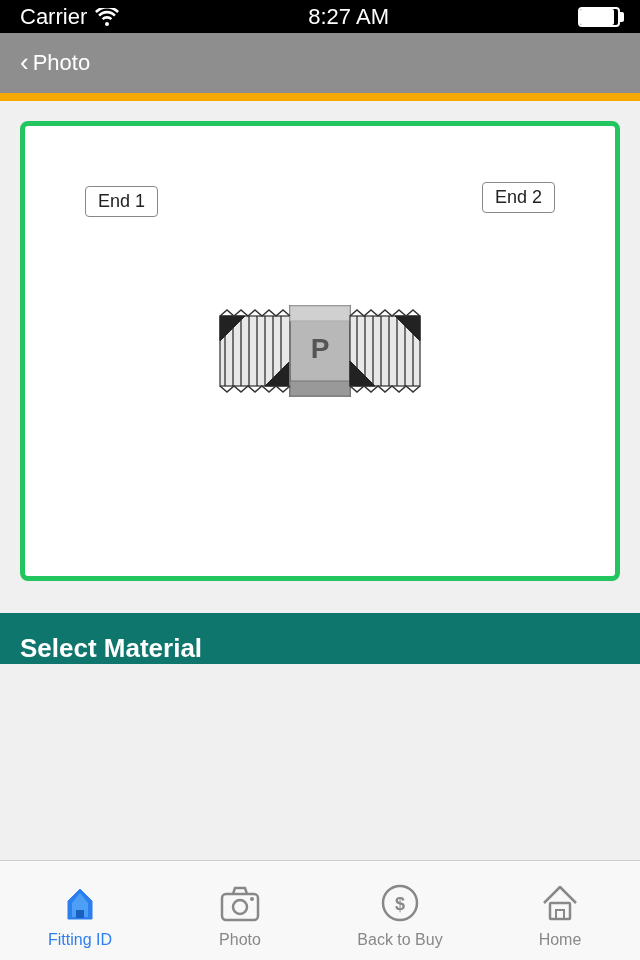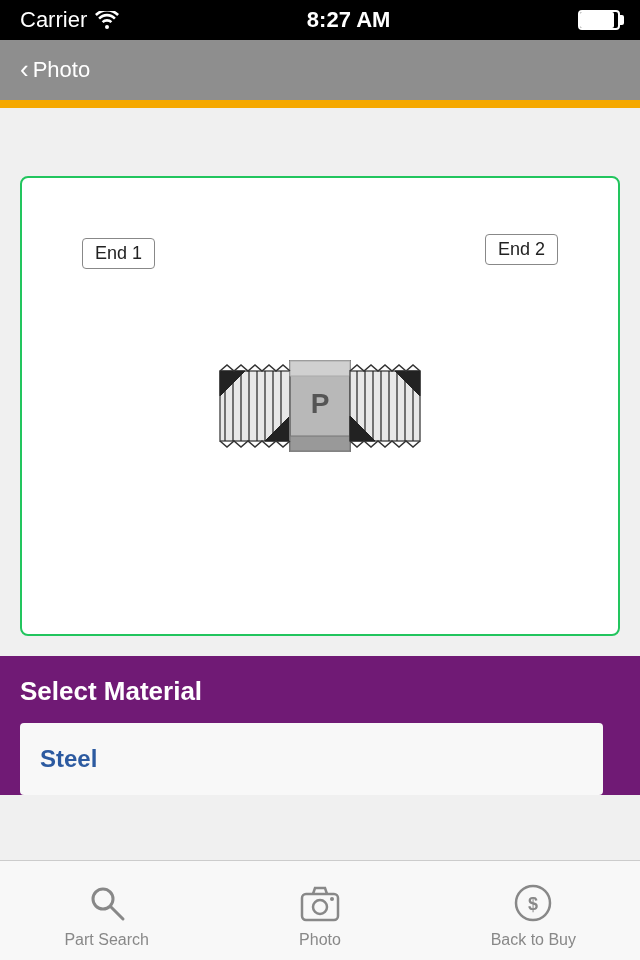--- a/index.html
+++ b/index.html
@@ -9,35 +9,35 @@
       height: 960px;
       font-family: -apple-system, 'Helvetica Neue', Arial, sans-serif;
       background: #f0f0f0;
       overflow: hidden;
     }
 
     
     .status-bar {
       background: #000;
       color: #fff;
-      height: 40px;
+      height: 33px;
       display: flex;
       align-items: center;
       justify-content: space-between;
       padding: 0 20px;
       font-size: 22px;
       font-weight: 500;
     }
     .status-bar .carrier-wifi {
       display: flex;
       align-items: center;
       gap: 8px;
     }
     .status-bar .time {
-      font-weight: 700;
+      font-weight: 400;
       text-align: center;
     }
     .status-bar .battery {
       width: 42px;
       height: 20px;
       border: 2px solid #fff;
       border-radius: 4px;
       position: relative;
       display: inline-block;
     }
@@ -99,29 +99,28 @@
 
     
     .main-content {
       background: #f0f0f0;
       padding: 20px;
     }
 
     
     .diagram-card {
       background: #fff;
-      border: 2px solid #22c55e;
+      border: 5px solid #22c55e;
       border-radius: 8px;
       padding: 20px;
       height: 460px;
       position: relative;
       display: flex;
       align-items: center;
       justify-content: center;
-      margin-top: 48px;
     }
 
     .end-label {
       position: absolute;
       border: 1px solid #888;
       background: #fff;
       padding: 4px 12px;
       font-size: 18px;
       border-radius: 4px;
       color: #222;
@@ -136,23 +135,23 @@
     }
 
     
     .fitting-svg {
       width: 240px;
       height: 160px;
     }
 
     
     .select-material-section {
-      background: #701a75;
+      background: #0f766e;
       padding: 20px 37px 0 20px;
-      margin-top: 0;
+      margin-top: 12px;
     }
     .select-material-title {
       color: #fff;
       font-size: 26px;
       font-weight: 600;
       margin-bottom: 16px;
     }
     .material-option {
       background: #f8f8f8;
       padding: 22px 20px;
@@ -281,46 +280,57 @@
 
       <polyline points="150,30 157,24 164,30 171,24 178,30 185,24 192,30 199,24 206,30 213,24 220,30" fill="none" stroke="#333" stroke-width="1.5"></polyline>
 
       <polyline points="150,100 157,106 164,100 171,106 178,100 185,106 192,100 199,106 206,100 213,106 220,100" fill="none" stroke="#333" stroke-width="1.5"></polyline>
     </svg>
   </div>
 </div>
 
 <div class="select-material-section">
   <div class="select-material-title">Select Material</div>
-  <div class="material-option">Steel</div>
 </div>
 
 <div class="tab-bar">
 
-
-  <div class="tab-item">
+  <div class="tab-item active">
     <svg class="tab-icon" viewBox="0 0 44 44" fill="none" xmlns="http://www.w3.org/2000/svg">
-      <circle cx="18" cy="18" r="10" stroke="#888" stroke-width="3" fill="none"></circle>
-      <line x1="26" y1="26" x2="38" y2="38" stroke="#888" stroke-width="3" stroke-linecap="round"></line>
-    </svg>
-    <span class="tab-label">Part Search</span>
-  </div>
+
+      <path d="M10 20 L22 8 L34 20 L34 38 L10 38 Z" fill="#2c7fef" stroke="#2c7fef" stroke-width="1"></path>
+      <rect x="16" y="28" width="12" height="10" fill="#2c7fef"></rect>
+
+      <path d="M14 22 L22 12 L30 22 L30 36 L14 36 Z" fill="#4d9ef5"></path>
+      <rect x="18" y="29" width="8" height="8" fill="#1a5fc0"></rect>
+    </svg>
+    <span class="tab-label" style="color:#2c7fef">Fitting ID</span>
+  </div>
+
 
   <div class="tab-item">
     <svg class="tab-icon" viewBox="0 0 44 44" fill="none" xmlns="http://www.w3.org/2000/svg">
       <rect x="4" y="13" width="36" height="26" rx="4" ry="4" stroke="#888" stroke-width="2.5" fill="none"></rect>
       <circle cx="22" cy="26" r="7" stroke="#888" stroke-width="2.5" fill="none"></circle>
       <path d="M15 13 L17 7 L27 7 L29 13" stroke="#888" stroke-width="2.5" fill="none"></path>
       <circle cx="34" cy="18" r="2" fill="#888"></circle>
     </svg>
     <span class="tab-label">Photo</span>
   </div>
 
   <div class="tab-item">
     <svg class="tab-icon" viewBox="0 0 44 44" fill="none" xmlns="http://www.w3.org/2000/svg">
       <circle cx="22" cy="22" r="17" stroke="#888" stroke-width="2.5" fill="none"></circle>
       <text x="22" y="29" text-anchor="middle" font-size="18" font-family="Arial" fill="#888" font-weight="bold">$</text>
     </svg>
     <span class="tab-label">Back to Buy</span>
   </div>
 
+  <div class="tab-item">
+    <svg class="tab-icon" viewBox="0 0 44 44" fill="none" xmlns="http://www.w3.org/2000/svg">
+      <path d="M6 22 L22 6 L38 22" stroke="#888" stroke-width="2.5" fill="none" stroke-linejoin="round"></path>
+      <rect x="12" y="22" width="20" height="16" stroke="#888" stroke-width="2.5" fill="none" rx="1"></rect>
+      <rect x="18" y="29" width="8" height="9" stroke="#888" stroke-width="2" fill="none"></rect>
+    </svg>
+    <span class="tab-label">Home</span>
+  </div>
 
 </div>
 
 </body></html>

